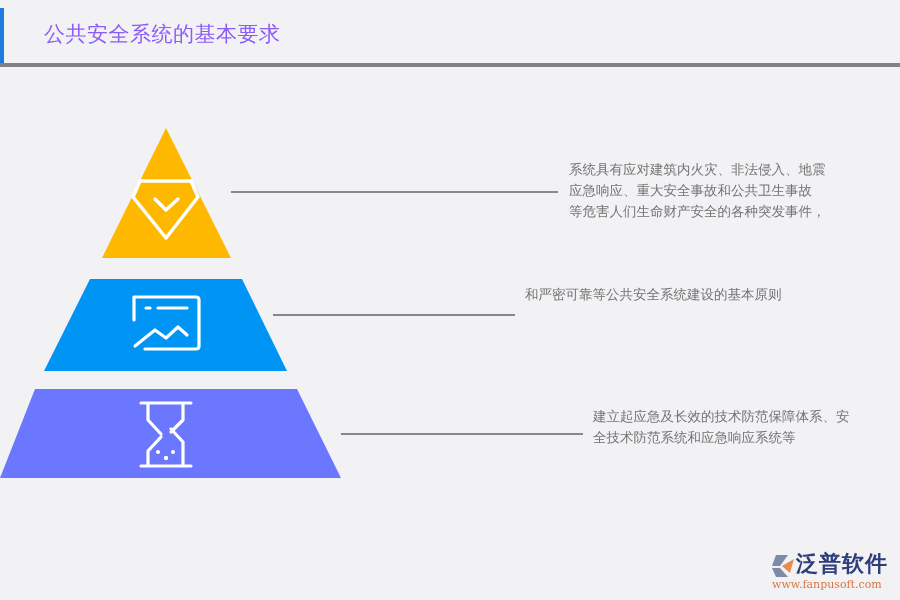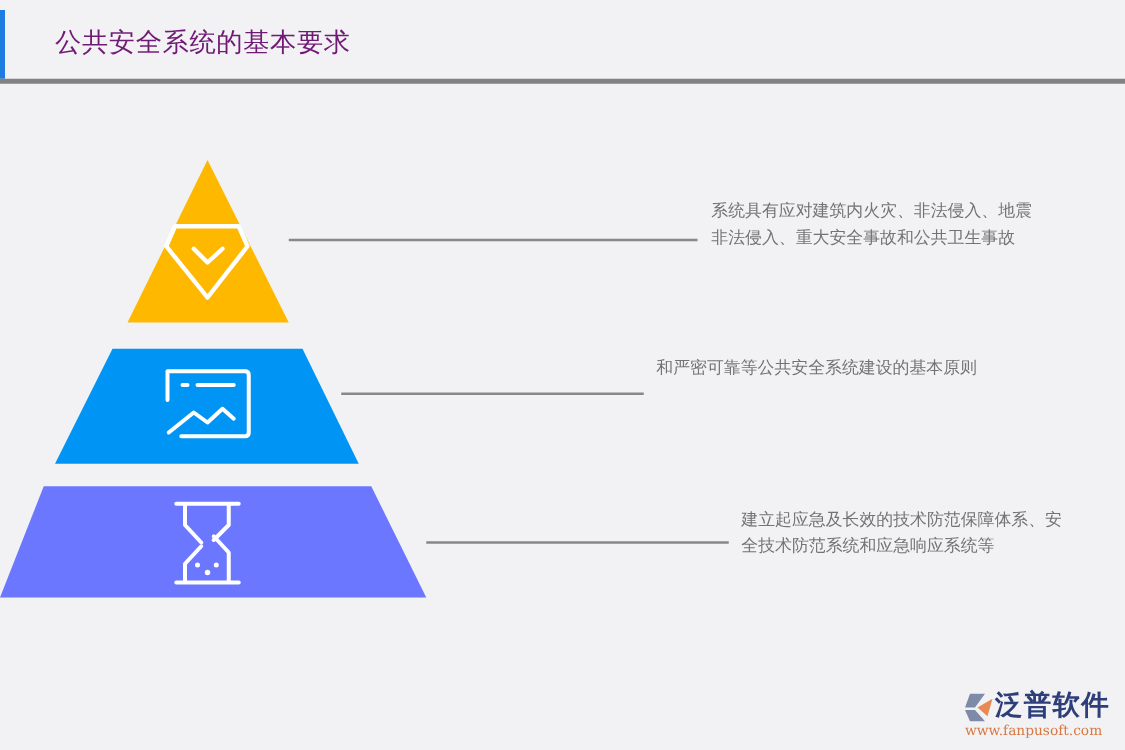--- a/index.html
+++ b/index.html
@@ -3,21 +3,21 @@
 <meta charset="utf-8">
 <style>
   html, body { margin:0; padding:0; }
   body {
     width:900px; height:600px; position:relative; overflow:hidden;
     background:#f2f2f5;
     font-family:"DejaVu Sans","Liberation Sans",sans-serif;
   }
   .header-accent { position:absolute; left:0; top:8px; width:4px; height:55px; background:#1e7be0; }
   .header-sep { position:absolute; left:0; top:63px; width:900px; height:4px; background:#828282; }
-  .page-title { position:absolute; left:44px; top:20px; font-size:21px; color:#701a75; letter-spacing:0.5px; }
+  .page-title { position:absolute; left:44px; top:20px; font-size:21px; color:#8b5cf6; letter-spacing:0.5px; }
   svg.pyramid { position:absolute; left:0; top:0; }
   .connector { position:absolute; height:2px; background:#888; }
   .desc { position:absolute; font-size:13.5px; line-height:21px; color:#737373; white-space:nowrap; }
   .logo { position:absolute; left:768px; top:551px; }
   .logo-name { position:absolute; left:28px; top:-2px; font-size:22px; color:#2e3e7a; font-weight:bold; letter-spacing:1px; white-space:nowrap;}
   .logo-url { position:absolute; left:4px; top:27px; font-size:11px; color:#d8773f; font-family:"DejaVu Serif","Liberation Serif",serif; white-space:nowrap;}
 </style>
 </head>
 <body>
 
@@ -62,21 +62,22 @@
     </g>
   </g>
 </svg>
 
 <div class="connector" style="left:231px; top:191px; width:327px;"></div>
 <div class="connector" style="left:273px; top:314px; width:242px;"></div>
 <div class="connector" style="left:341px; top:433px; width:242px;"></div>
 
 <div class="desc" style="left:569px; top:159px;">
   <div>系统具有应对建筑内火灾、非法侵入、地震</div>
-  <div>非法侵入、重大安全事故和公共卫生事故</div>
+  <div>应急响应、重大安全事故和公共卫生事故</div>
+  <div>等危害人们生命财产安全的各种突发事件，</div>
 </div>
 <div class="desc" style="left:525px; top:284px;">
   <div>和严密可靠等公共安全系统建设的基本原则</div>
 </div>
 <div class="desc" style="left:593px; top:406px;">
   <div>建立起应急及长效的技术防范保障体系、安</div>
   <div>全技术防范系统和应急响应系统等</div>
 </div>
 
 <div class="logo">

